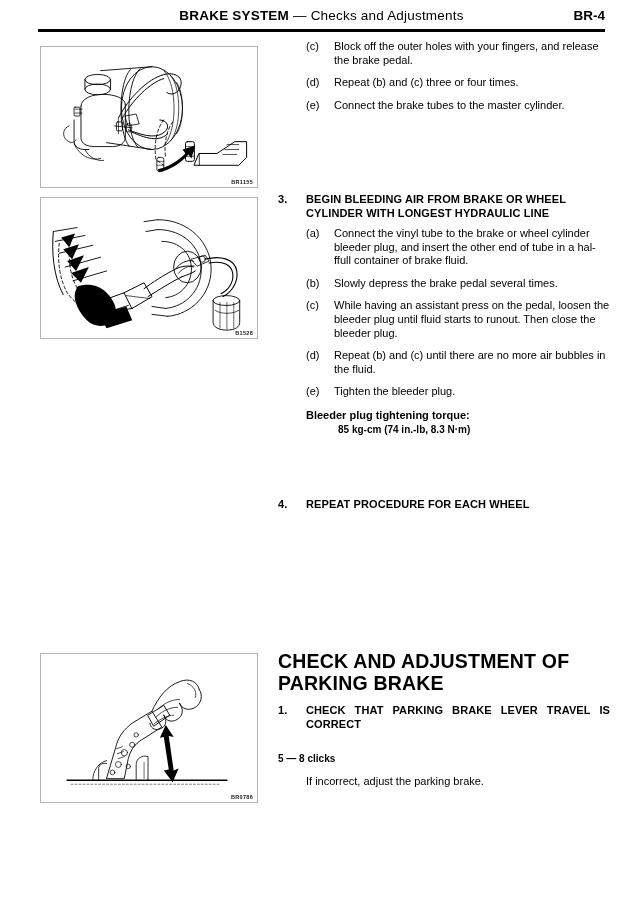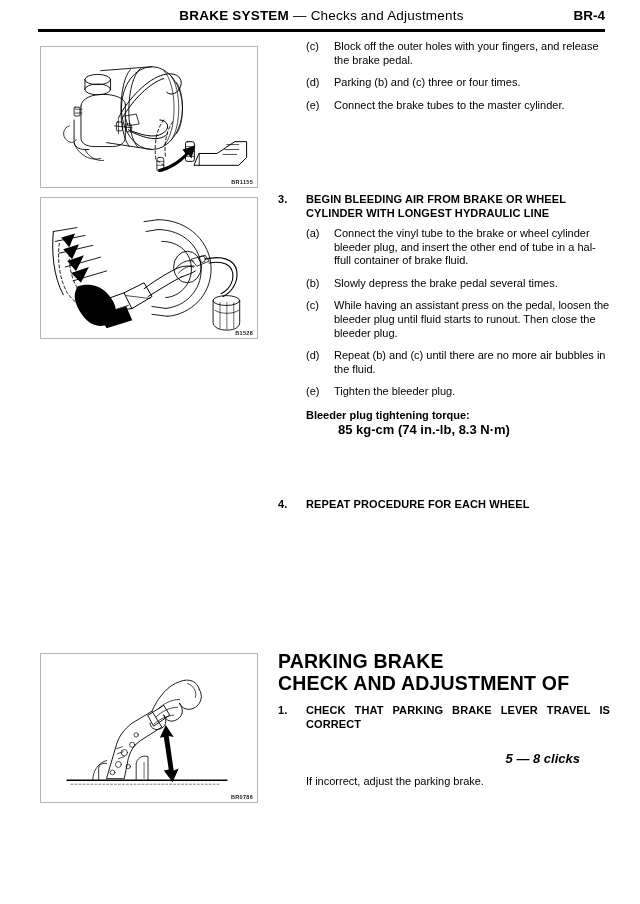--- a/index.html
+++ b/index.html
@@ -131,31 +131,30 @@
 
   .spec-label {
     font-size: 11px;
     font-weight: bold;
     line-height: 14px;
     padding-left: 28px;
     margin-bottom: 1px;
     margin-top: 8px;
   }
   .spec-value {
-    font-size: 13px;
+    font-size: 10px;
     font-weight: bold;
     line-height: 14px;
     padding-left: 60px;
     margin-bottom: 9px;
   }
   .spec-value.centered {
     padding-left: 0;
-    text-align: right;
+    text-align: left;
     padding-right: 30px;
-    font-style: italic;
   }
 
   
   .section-title {
     font-size: 19.5px;
     font-weight: bold;
     line-height: 22px;
     letter-spacing: 0.2px;
     margin-bottom: 10px;
   }
@@ -349,21 +348,21 @@
   <div class="fig-caption">BR0786</div>
 </div>
 
 <div id="group-step2-tail">
   <div class="sub-step">
     <span class="sub-letter">(c)</span>
     <span>Block off the outer holes with your fingers, and release the brake pedal.</span>
   </div>
   <div class="sub-step">
     <span class="sub-letter">(d)</span>
-    <span>Parking (b) and (c) three or four times.</span>
+    <span>Repeat (b) and (c) three or four times.</span>
   </div>
   <div class="sub-step">
     <span class="sub-letter">(e)</span>
     <span>Connect the brake tubes to the master cylinder.</span>
   </div>
 </div>
 
 <div id="group-step3">
   <div class="major-step">
     <span class="step-num">3.</span>
@@ -397,22 +396,22 @@
 
 <div id="group-step4">
   <div class="major-step">
     <span class="step-num">4.</span>
     <span>REPEAT PROCEDURE FOR EACH WHEEL</span>
   </div>
 </div>
 
 <div id="group-parking">
   <div class="section-title">
+    <div>CHECK AND ADJUSTMENT OF</div>
     <div>PARKING BRAKE</div>
-    <div>CHECK AND ADJUSTMENT OF</div>
   </div>
 
   <div class="major-step spread">
     <span class="step-num">1.</span>
     <span>CHECK THAT PARKING BRAKE LEVER TRAVEL IS CORRECT</span>
   </div>
 
 
   <div class="spec-value centered">5 — 8 clicks</div>
 

